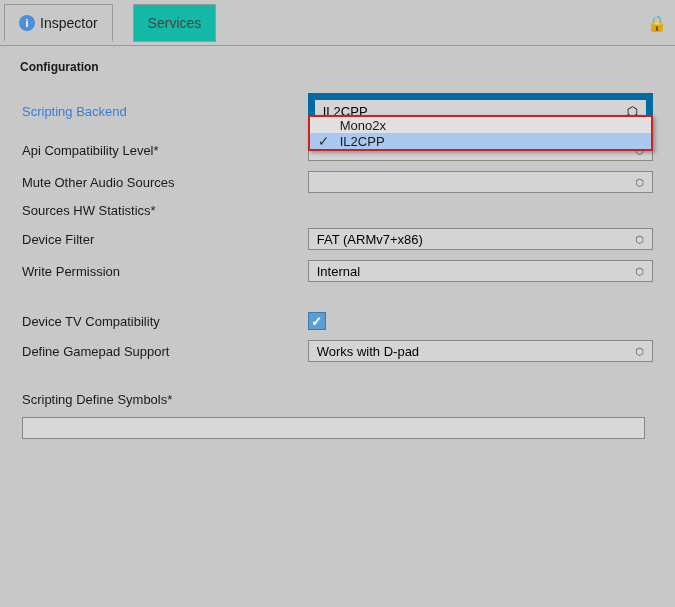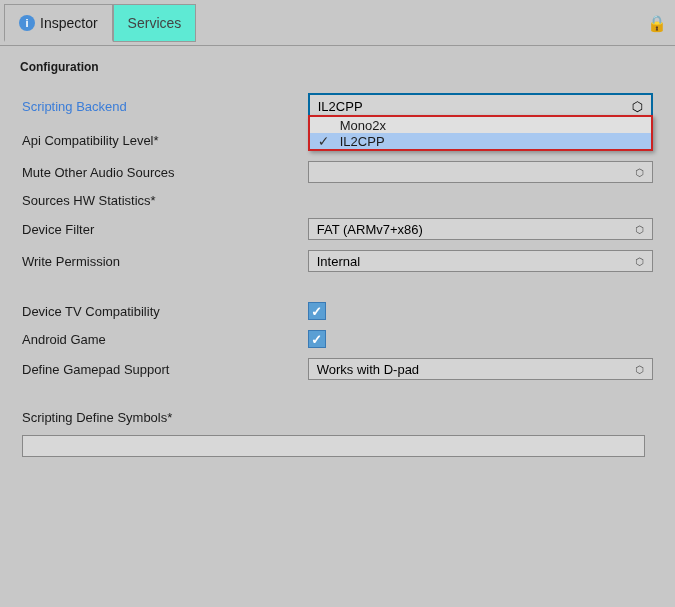--- a/index.html
+++ b/index.html
@@ -45,23 +45,24 @@
     .tab.active {
       background: #c8c8c8;
       border-top: 1px solid #999;
       border-left: 1px solid #999;
       border-right: 1px solid #999;
       border-bottom: 2px solid #c8c8c8;
       margin-bottom: -1px;
     }
 
     .tab.inactive {
-      background: #5eead4;
+      background: #14b8a6;
       border: 1px solid #999;
       color: #444;
+      margin-left: 20px;
     }
 
     .tab-info-icon {
       width: 16px;
       height: 16px;
       border-radius: 50%;
       background: #4a90d9;
       color: white;
       font-size: 11px;
       font-weight: bold;
@@ -172,21 +173,21 @@
       left: 8px;
       font-size: 14px;
       color: #333;
     }
 
     .dropdown-option-wrapper {
       position: relative;
     }
 
     .scripting-open-wrapper {
-      border: 2px solid #0369a1;
+      border: 7px solid #0369a1;
       background: #fca5a5;
     }
 
     .scripting-btn-open {
       width: 100%;
       background: #d4d4d4;
       border: none;
       padding: 3px 8px;
       font-size: 13px;
       text-align: left;
@@ -346,30 +347,20 @@
           <td>
             <span>Device TV Compatibility</span>
           </td>
           <td>
             <div class="checkbox-cell">
               <div class="checkbox-custom">✓</div>
             </div>
           </td>
         </tr>
 
-        <tr>
-          <td>
-            <span>Android Game</span>
-          </td>
-          <td>
-            <div class="checkbox-cell">
-              <div class="checkbox-custom">✓</div>
-            </div>
-          </td>
-        </tr>
 
         <tr>
           <td>
             <span>Define Gamepad Support</span>
           </td>
           <td>
             <button class="dropdown-btn">
               <span>Works with D-pad</span>
               <span class="arrow">⬡</span>
             </button>

